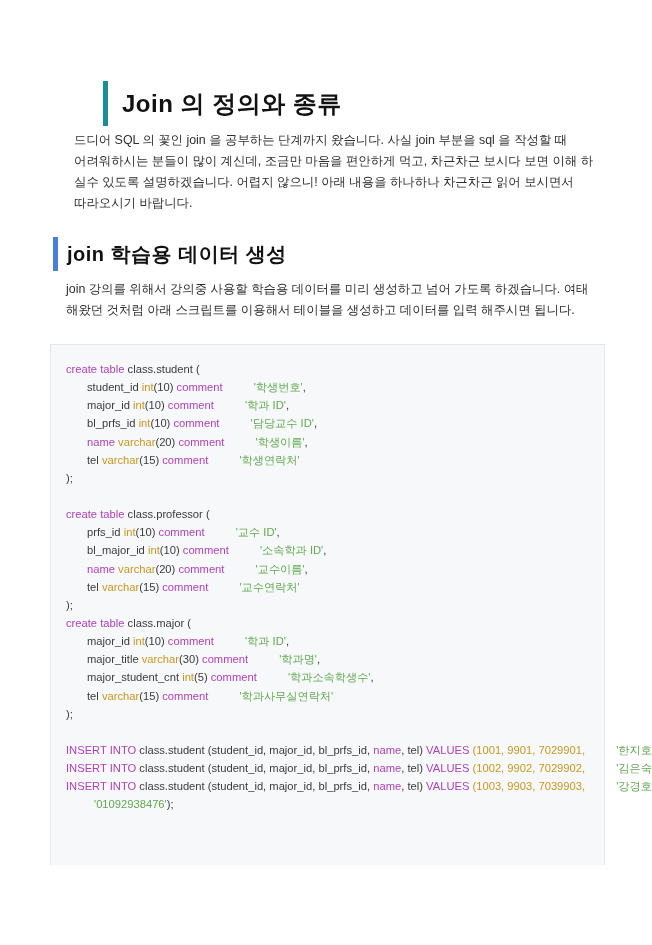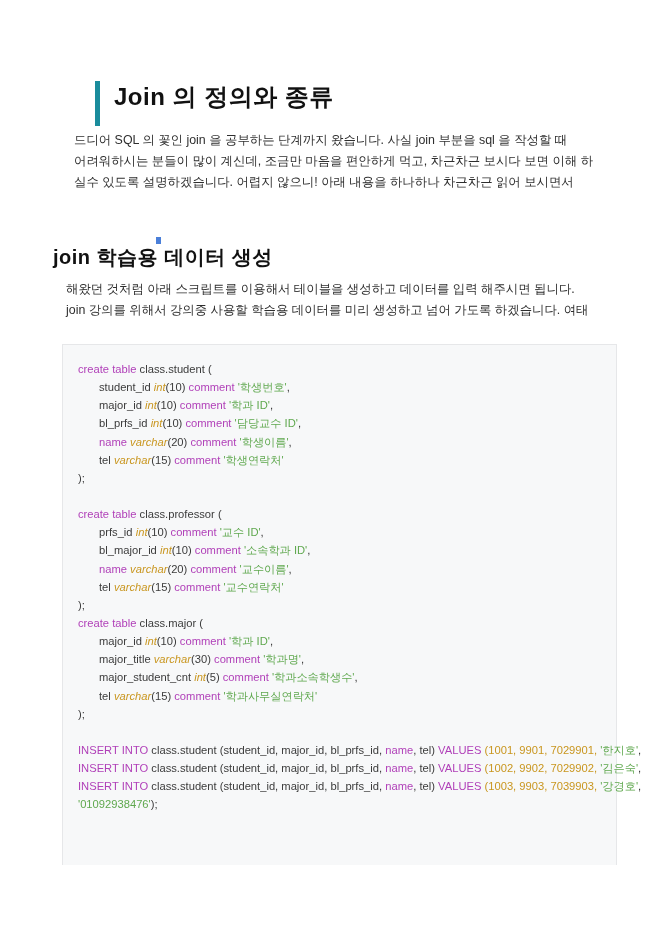--- a/index.html
+++ b/index.html
@@ -1,60 +1,61 @@
 <!DOCTYPE html>
 <html><head>
 <meta charset="utf-8">
 <style>
   html, body { margin: 0; padding: 0; background: #ffffff; }
   body { width: 652px; height: 945px; position: relative; overflow: hidden;
          font-family: "Liberation Sans", "DejaVu Sans", sans-serif; color: #2b2b2b; }
-  .h1 { position: absolute; left: 53px; top: 81px; height: 45px; display: flex; align-items: flex-start; padding-left: 42px; }
+  .h1 { position: absolute; left: 61px; top: 81px; height: 45px; display: flex; align-items: center; padding-left: 42px; }
   .h1 .bar { width: 5px; height: 45px; background: #1a8c9c; margin-right: 14px; }
   .h1 .txt { font-size: 24px; font-weight: bold; color: #111; letter-spacing: 0.5px; }
-  .h2 { position: absolute; left: 53px; top: 237px; height: 34px; display: flex; align-items: center; flex-direction: column; }
+  .h2 { position: absolute; left: 53px; top: 237px; height: 34px; display: flex; align-items: center; }
   .h2 .bar { width: 5px; height: 34px; background: #4a7fd9; margin-right: 9px; }
   .h2 .txt { font-size: 20px; font-weight: bold; color: #111; letter-spacing: 0.5px; }
   .para { position: absolute; left: 66px; width: 540px; font-size: 12.4px; line-height: 21px; color: #2e2e2e; }
   .para div { white-space: nowrap; }
   .p1 { top: 130px; margin-left: 8px; }
   .p2 { top: 279px; }
-  .code { position: absolute; left: 62px; top: 344px; width: 555px; height: 521px;
+  .code { position: absolute; left: 50px; top: 344px; width: 555px; height: 521px;
           background: #f7f8f9; border: 1px solid #e6e7e9; border-bottom: none; box-sizing: border-box; }
   .code-lines { position: absolute; left: 15px; top: 15px; font-size: 11.2px; line-height: 18.15px; color: #3b3b3b; }
   .ln { white-space: nowrap; height: 18.15px; }
   .ind { padding-left: 21px; }
   .kw { color: #b03fb8; }
-  .ty { color: #c9961f; font-style: italic; }
-  .st { color: #5fa84e; }
+  .ty { color: #c9961f; }
+  .st { color: #5fa84e; margin-left: 28px; }
   .nm { color: #c9961f; }
   .blank { height: 18.15px; }
 </style>
 </head>
 <body>
 
 <div class="h1">
   <div class="bar"></div>
   <div class="txt">Join 의  정의와  종류</div>
 </div>
 
 <div class="para p1">
   <div>드디어 SQL 의 꽃인 join 을 공부하는 단계까지 왔습니다. 사실 join 부분을 sql 을 작성할 때</div>
   <div>어려워하시는 분들이 많이 계신데, 조금만 마음을 편안하게 먹고, 차근차근 보시다 보면 이해 하</div>
   <div>실수 있도록 설명하겠습니다. 어렵지 않으니! 아래 내용을 하나하나 차근차근 읽어 보시면서</div>
+  <div>따라오시기 바랍니다.</div>
 </div>
 
 <div class="h2">
   <div class="bar"></div>
   <div class="txt">join  학습용  데이터  생성</div>
 </div>
 
 <div class="para p2">
+  <div>join 강의를 위해서 강의중 사용할 학습용 데이터를 미리 생성하고 넘어 가도록 하겠습니다. 여태</div>
   <div>해왔던 것처럼 아래 스크립트를 이용해서 테이블을 생성하고 데이터를 입력 해주시면 됩니다.</div>
-  <div>join 강의를 위해서 강의중 사용할 학습용 데이터를 미리 생성하고 넘어 가도록 하겠습니다. 여태</div>
 </div>
 
 <div class="code">
   <div class="code-lines" id="code-lines">
 
     <div class="ln"><span class="kw">create table</span><span> class.student (</span></div>
     <div class="ln ind"><span>student_id </span><span class="ty">int</span><span>(10) </span><span class="kw">comment</span><span class="st"> '학생번호'</span><span>,</span></div>
     <div class="ln ind"><span>major_id </span><span class="ty">int</span><span>(10) </span><span class="kw">comment</span><span class="st"> '학과 ID'</span><span>,</span></div>
     <div class="ln ind"><span>bl_prfs_id </span><span class="ty">int</span><span>(10) </span><span class="kw">comment</span><span class="st"> '담당교수 ID'</span><span>,</span></div>
     <div class="ln ind"><span class="kw">name</span><span class="ty"> varchar</span><span>(20) </span><span class="kw">comment</span><span class="st"> '학생이름'</span><span>,</span></div>

